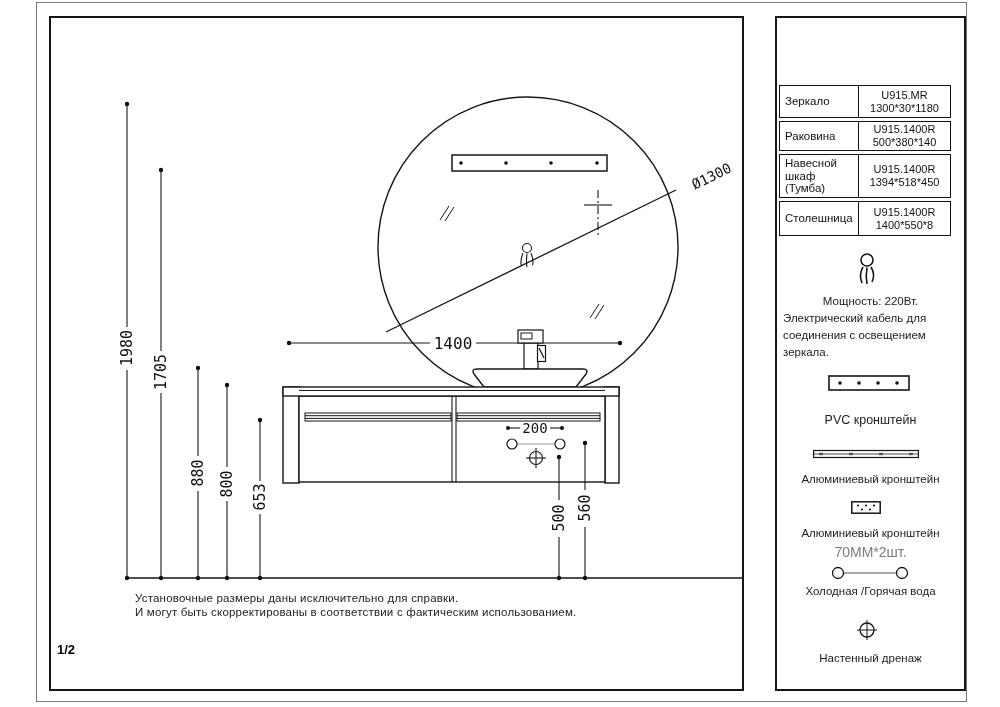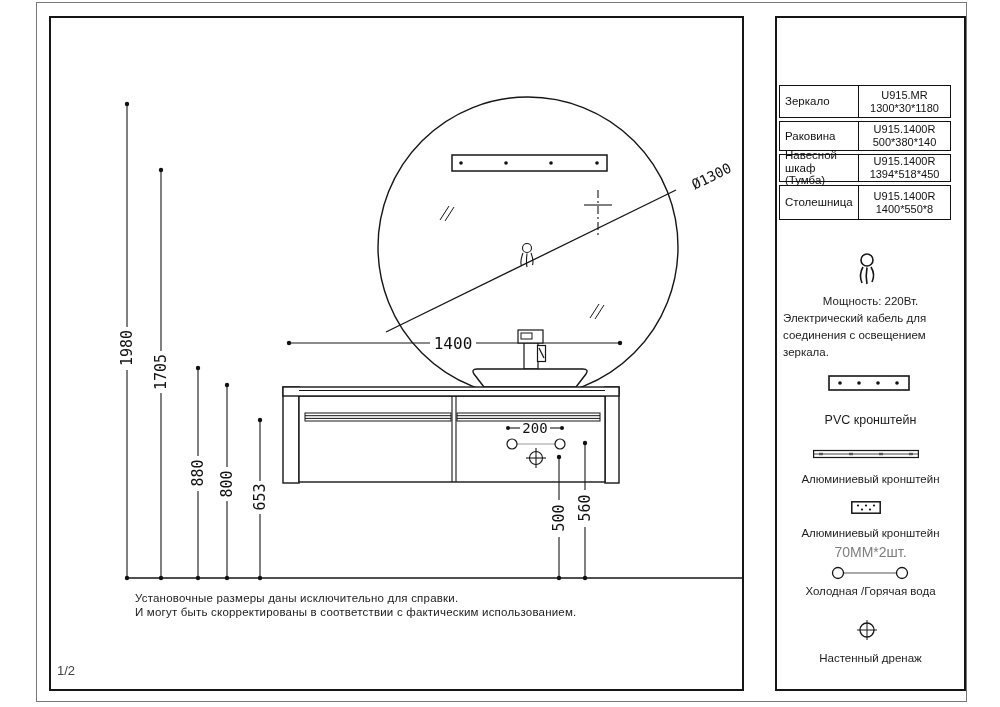--- a/index.html
+++ b/index.html
@@ -2,21 +2,21 @@
 <html><head>
 <meta charset="utf-8">
 <style>
   html,body{margin:0;padding:0;background:#fff;}
   .page{position:relative;width:1000px;height:707px;background:#fff;
         font-family:"Liberation Sans",sans-serif;color:#111;overflow:hidden;}
   .sheet-border{position:absolute;left:36px;top:2px;width:929px;height:698px;border:1px solid #777;}
   .main-frame{position:absolute;left:49px;top:16px;width:695px;height:675px;border:2px solid #161616;box-sizing:border-box;}
   .side-frame{position:absolute;left:775px;top:16px;width:191px;height:675px;border:2px solid #161616;box-sizing:border-box;}
   .drawing-svg{position:absolute;left:0;top:0;}
-  .pageno{position:absolute;left:57px;top:663px;font-size:13px;color:#404040;}
+  .pageno{position:absolute;left:57px;top:642px;font-size:13px;color:#000000;font-weight:bold;}
   .note{position:absolute;left:135px;top:592px;font-size:11.5px;line-height:13.5px;color:#222;letter-spacing:.2px;}
   
   .panel-inner{position:absolute;left:777px;top:18px;width:187px;height:671px;}
   .logo-box{position:absolute;left:2px;top:2px;width:168px;height:62px;border:2px solid #111;
             display:flex;align-items:center;justify-content:center;}
   .logo-text{font-size:50px;font-weight:bold;letter-spacing:0px;color:#161616;line-height:1;}
   .amp-underline{position:absolute;left:50%;margin-left:-20px;bottom:6px;width:27px;height:3.5px;background:#161616;}
   .spec-table{position:absolute;left:2px;top:67px;width:168px;}
   .spec-row{border:1.5px solid #111;display:flex;margin-bottom:3px;box-sizing:border-box;width:172px;}
   .spec-label{width:79px;border-right:1.5px solid #111;display:flex;align-items:center;
@@ -189,21 +189,21 @@
           <div>1300*30*1180</div>
         </div>
       </div>
       <div class="spec-row" style="height:30px">
         <div class="spec-label">Раковина</div>
         <div class="spec-value">
           <div>U915.1400R</div>
           <div>500*380*140</div>
         </div>
       </div>
-      <div class="spec-row" style="height:28px">
+      <div class="spec-row" style="height:44px">
         <div class="spec-label">Навесной шкаф (Тумба)</div>
         <div class="spec-value">
           <div>U915.1400R</div>
           <div>1394*518*450</div>
         </div>
       </div>
       <div class="spec-row" style="height:35px">
         <div class="spec-label">Столешница</div>
         <div class="spec-value">
           <div>U915.1400R</div>

